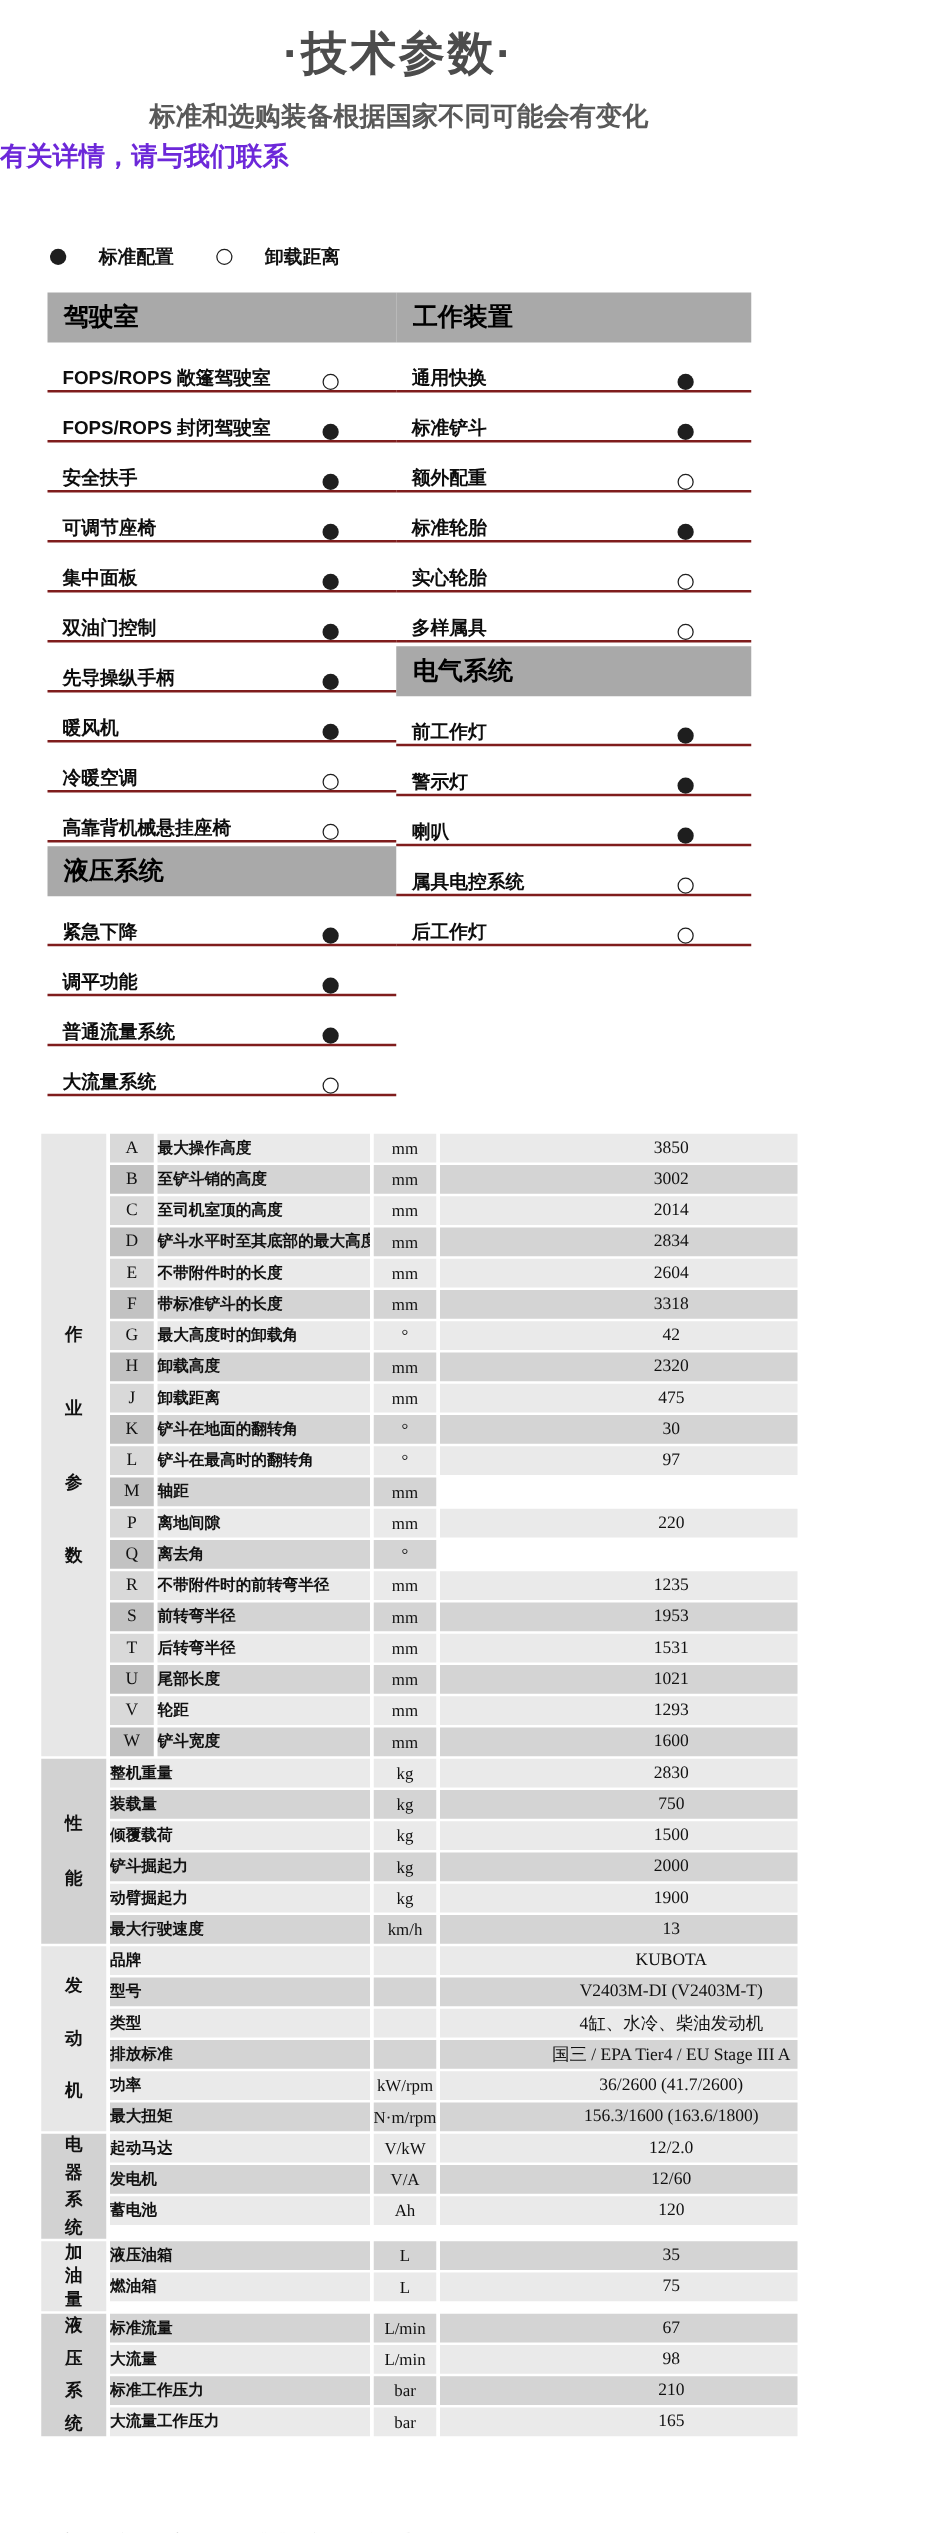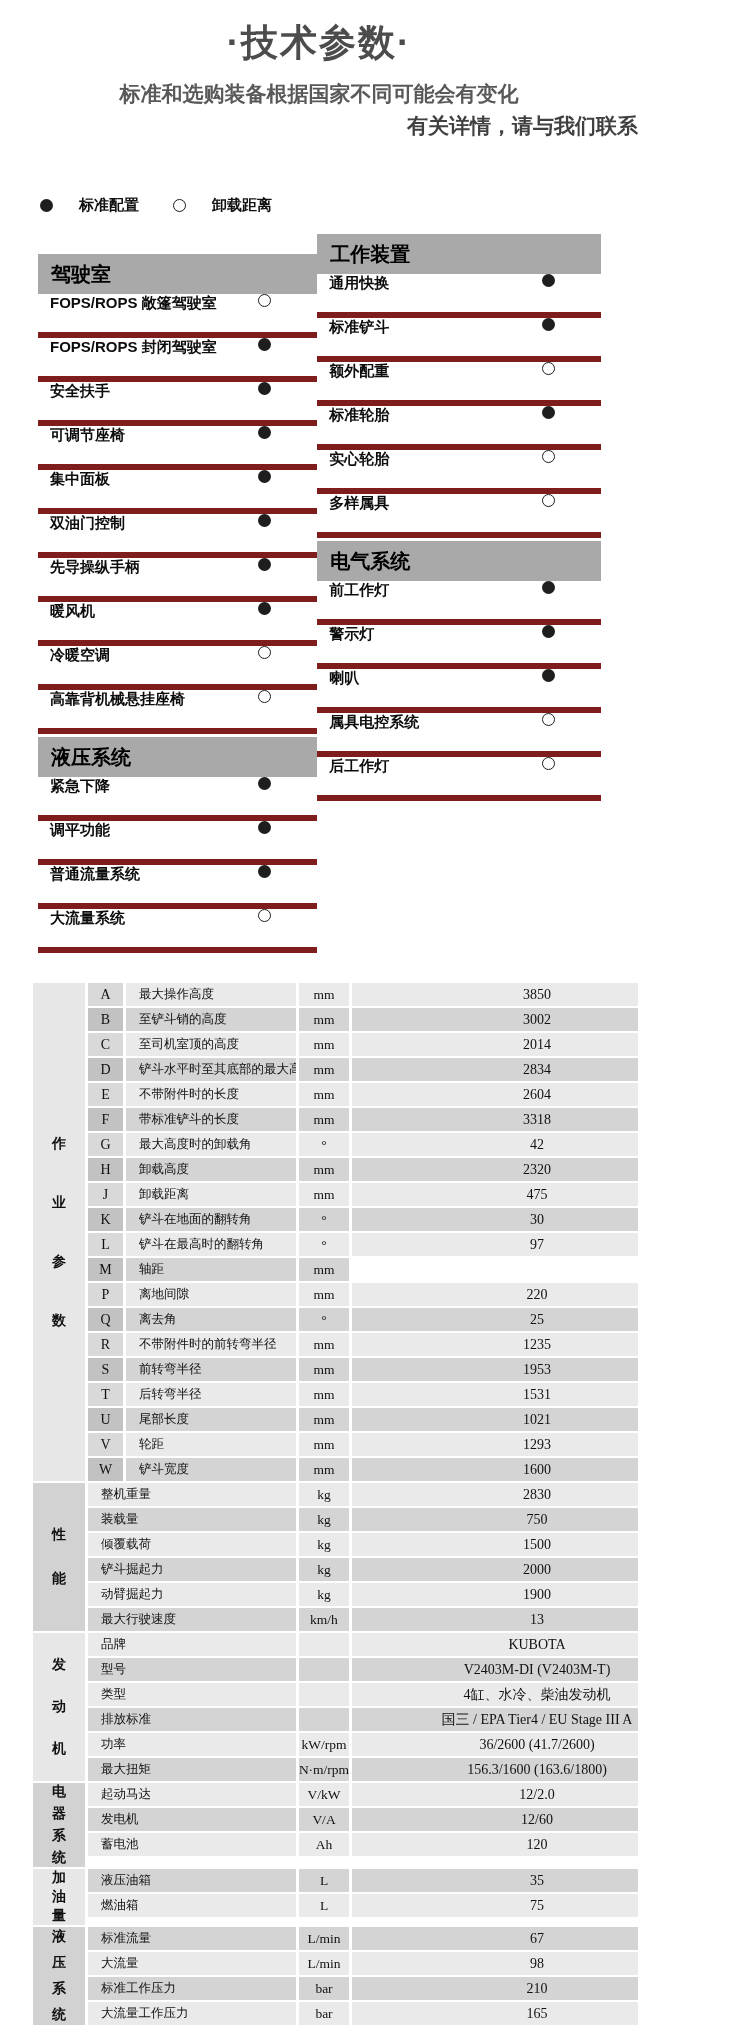--- a/index.html
+++ b/index.html
@@ -2,38 +2,38 @@
 <html><head>
 <meta charset="utf-8">
 <style>
   html,body{margin:0;padding:0;background:#fff;}
   .page{position:relative;width:638px;height:2026px;background:#fff;overflow:hidden;
         font-family:"Liberation Sans","DejaVu Sans",sans-serif;color:#111;}
 
   
   .title{margin-top:18px;text-align:center;font-size:37px;font-weight:bold;color:#4c4c4c;letter-spacing:2px;}
   .subtitle{margin-top:10px;text-align:center;font-size:21px;font-weight:bold;color:#595959;line-height:32px;}
-  .subtitle2{margin-top:0;text-align:right;font-size:21px;font-weight:bold;color:#404040;line-height:32px;}
+  .subtitle2{margin-top:0;text-align:left;font-size:21px;font-weight:bold;color:#6d28d9;line-height:32px;}
 
   
   .legend{display:flex;align-items:center;gap:34px;margin:52px 0 0 40px;height:22px;}
   .legend-item{display:flex;align-items:center;gap:26px;font-size:15px;font-weight:bold;color:#111;}
 
   .dot{width:13px;height:13px;border-radius:50%;flex:0 0 auto;}
   .dot-filled{background:#1e1e1e;}
   .dot-open{background:#fff;border:1.5px solid #1e1e1e;box-sizing:border-box;}
 
   
   .config-grid{display:flex;justify-content:space-between;padding:0 37px 0 38px;margin-top:18px;align-items:flex-start;}
   .cfg-col{display:block;}
-  .cfg-col-left{width:320px;margin-top:20px;}
+  .cfg-col-left{width:320px;}
   .cfg-col-right{width:325px;}
   .cfg-header{height:40px;line-height:40px;background:#a9a9a9;color:#000;font-size:20px;font-weight:bold;
               padding-left:13px;box-sizing:border-box;}
-  .cfg-row{height:38px;border-bottom:6px solid #7f1d1d;display:flex;align-items:flex-start;
+  .cfg-row{height:38px;border-bottom:2px solid #7f1d1d;display:flex;align-items:flex-end;
            justify-content:space-between;padding:0 46px 0 12px;box-sizing:content-box;}
   .cfg-row + .cfg-header{margin-top:3px;}
   .cfg-label{font-size:15px;font-weight:bold;color:#0d0d0d;white-space:nowrap;}
 
   
   .spec-table{margin:30px 28px 0 33px;width:689px;}
   .sec{display:flex;}
   .sec-label{width:52px;margin-right:3px;margin-bottom:2px;display:flex;flex-direction:column;
              align-items:center;justify-content:center;font-weight:bold;font-size:14px;color:#111;}
   .lab-light{background:#e7e7e7;}
@@ -47,21 +47,21 @@
   .sec-rows{flex:1;min-width:0;}
   .trow{display:grid;column-gap:3px;height:23px;margin-bottom:2px;}
   .trow.has-letter{grid-template-columns:35px 170px 50px 1fr;}
   .trow.no-letter{grid-template-columns:208px 50px 1fr;}
   .tcell{display:flex;align-items:center;overflow:hidden;white-space:nowrap;}
   .trow.light .tcell{background:#eaeaea;}
   .trow.dark  .tcell{background:#d4d4d4;}
   .trow.light .tcell.letter{background:#d9d9d9;}
   .trow.dark  .tcell.letter{background:#c2c2c2;}
   .tcell.letter{justify-content:center;font-family:"Liberation Serif","DejaVu Serif",serif;font-size:14px;}
-  .tcell.name{padding-left:13px;font-size:12.5px;font-weight:normal;}
+  .tcell.name{padding-left:0;font-size:12.5px;font-weight:bold;}
   .tcell.unit{justify-content:center;font-family:"Liberation Serif","DejaVu Serif",serif;font-size:13.5px;}
   .tcell.value{justify-content:center;font-family:"Liberation Serif","DejaVu Serif",serif;font-size:14px;}
 
   
   .footer-note{margin-top:72px;text-align:left;font-size:22px;font-weight:bold;color:#4c4c4c;}
 </style>
 </head>
 <body>
 
 <div class="page">
@@ -275,21 +275,20 @@
           <div class="trow light has-letter">
             <div class="tcell letter">P</div>
             <div class="tcell name">离地间隙</div>
             <div class="tcell unit">mm</div>
             <div class="tcell value">220</div>
           </div>
           <div class="trow dark has-letter">
             <div class="tcell letter">Q</div>
             <div class="tcell name">离去角</div>
             <div class="tcell unit">°</div>
-            <div class="tcell value">25</div>
           </div>
           <div class="trow light has-letter">
             <div class="tcell letter">R</div>
             <div class="tcell name">不带附件时的前转弯半径</div>
             <div class="tcell unit">mm</div>
             <div class="tcell value">1235</div>
           </div>
           <div class="trow dark has-letter">
             <div class="tcell letter">S</div>
             <div class="tcell name">前转弯半径</div>

